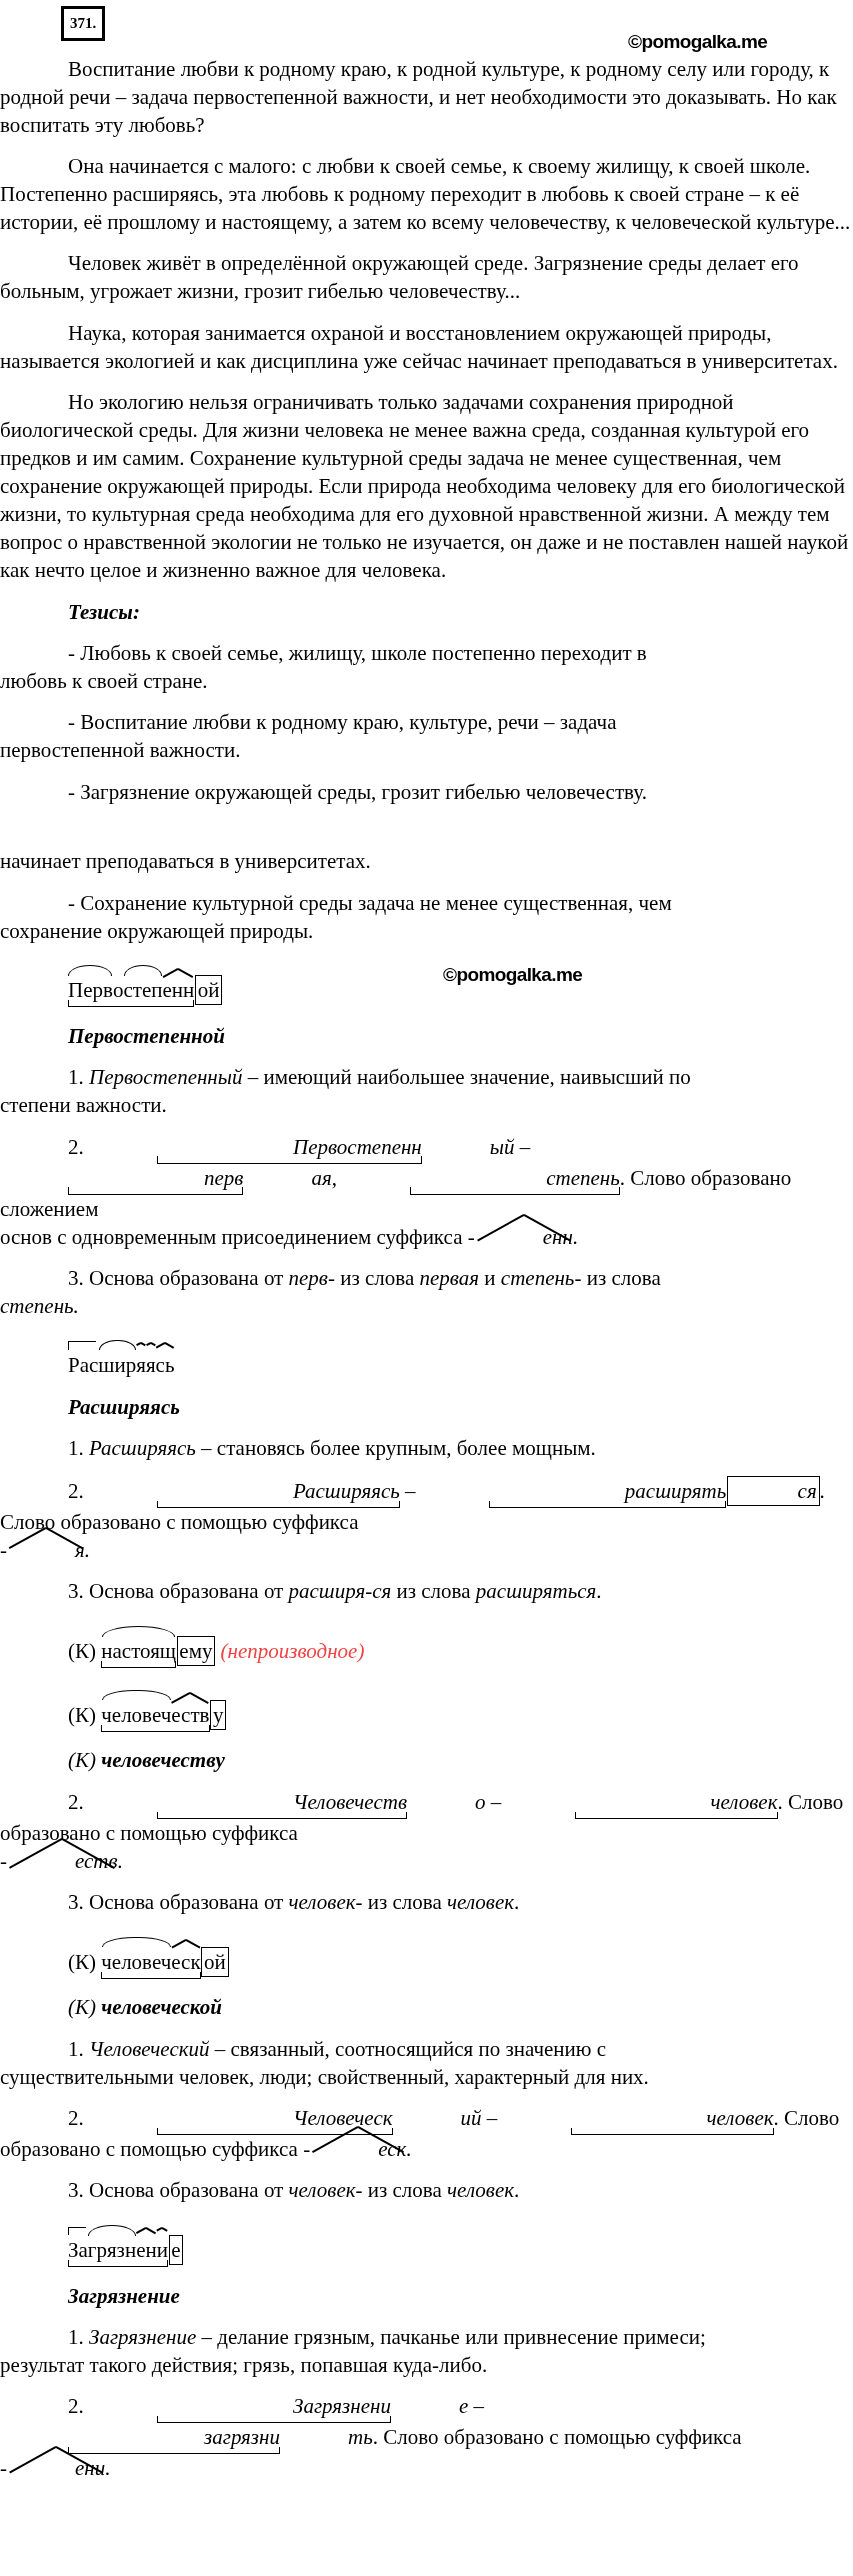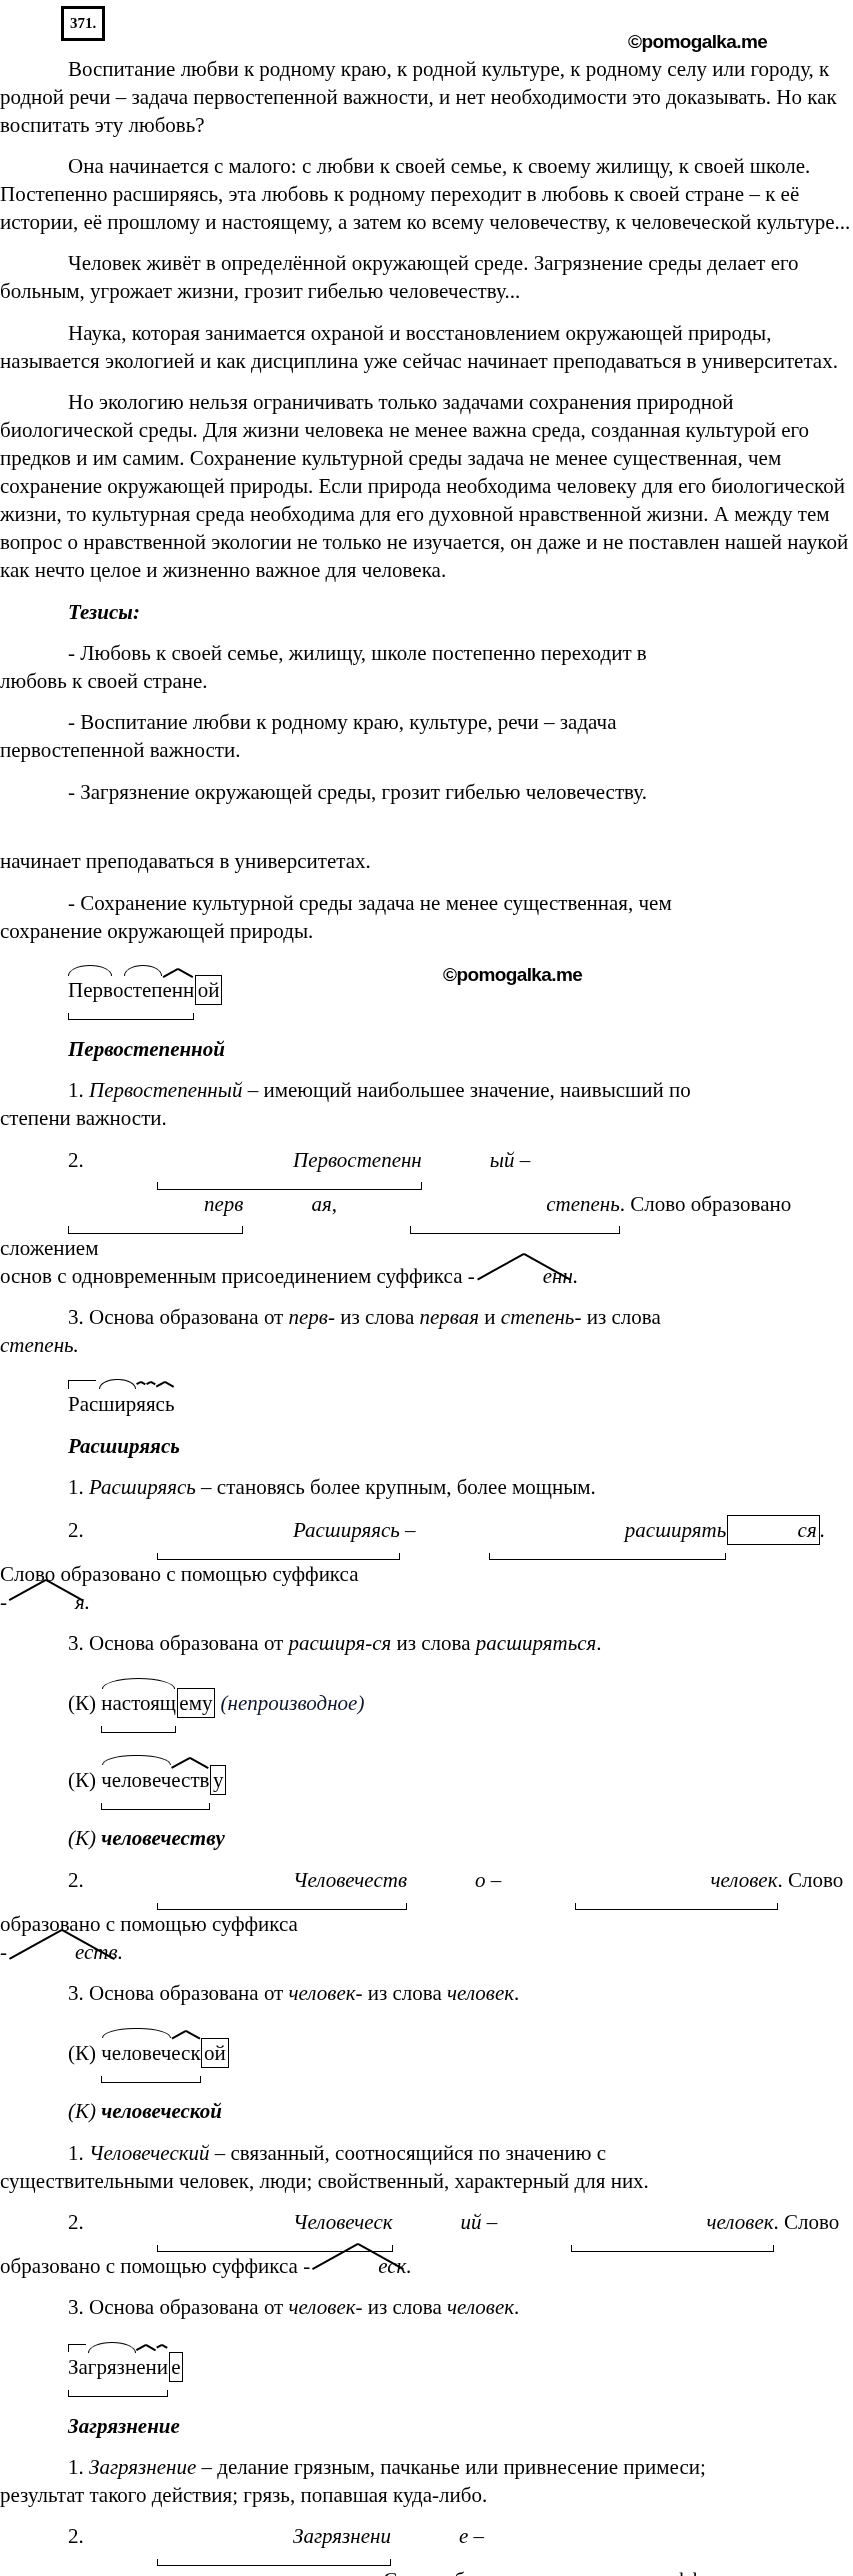--- a/index.html
+++ b/index.html
@@ -4,21 +4,21 @@
 <style>
   html,body{margin:0;padding:0;}
   body{
     width:853px;height:2576px;position:relative;overflow:hidden;
     background:#ffffff;color:#000000;
     font-family:"Liberation Serif",serif;
     font-size:21px;line-height:28px;
   }
   .it{font-style:italic;}
   .bd{font-weight:bold;}
-  .gray{color:#0f172a;}
+  .gray{color:#ef4444;}
   
   .ex-box{
     display:inline-block;margin:6.1px 0 0 61px;border:3px solid #000;
     padding:0 6.1px 1.2px 6.1px;font-weight:bold;font-size:15px;line-height:28px;
   }
   
   .wm{font-family:"Liberation Sans",sans-serif;font-weight:bold;font-size:19px;letter-spacing:-0.6px;}
   .wm1{position:absolute;left:628px;top:28px;}
   .wm2{position:absolute;left:443px;top:0px;}
   
@@ -37,21 +37,21 @@
   .seg.m-prefix::before{
     content:"";position:absolute;left:0;right:8%;top:-9.1px;height:7.3px;
     border-top:1.8px solid #000;border-left:1.8px solid #000;
   }
   .seg.m-ending{border:1.8px solid #000;padding:0 1.8px;margin-left:0.6px;}
   .caret{position:absolute;left:0;right:0;top:-9.8px;height:8.5px;display:block;pointer-events:none;}
   .caret::before,.caret::after{content:"";position:absolute;top:1.2px;height:1.8px;background:#000;width:54%;}
   .caret::before{left:50%;transform-origin:0 50%;transform:rotate(29deg);}
   .caret::after{left:50%;transform-origin:0 50%;transform:rotate(151deg);}
   .sfxrun{position:relative;display:inline-block;}
-  .stg{position:relative;display:inline-block;padding-bottom:16px;}
+  .stg{position:relative;display:inline-block;padding-bottom:3px;}
   .stg::after{
     content:"";position:absolute;left:0;right:0;bottom:0;height:6.1px;
     border:1.8px solid #000;border-top:none;
   }
 </style>
 </head>
 <body>
 
 
 

